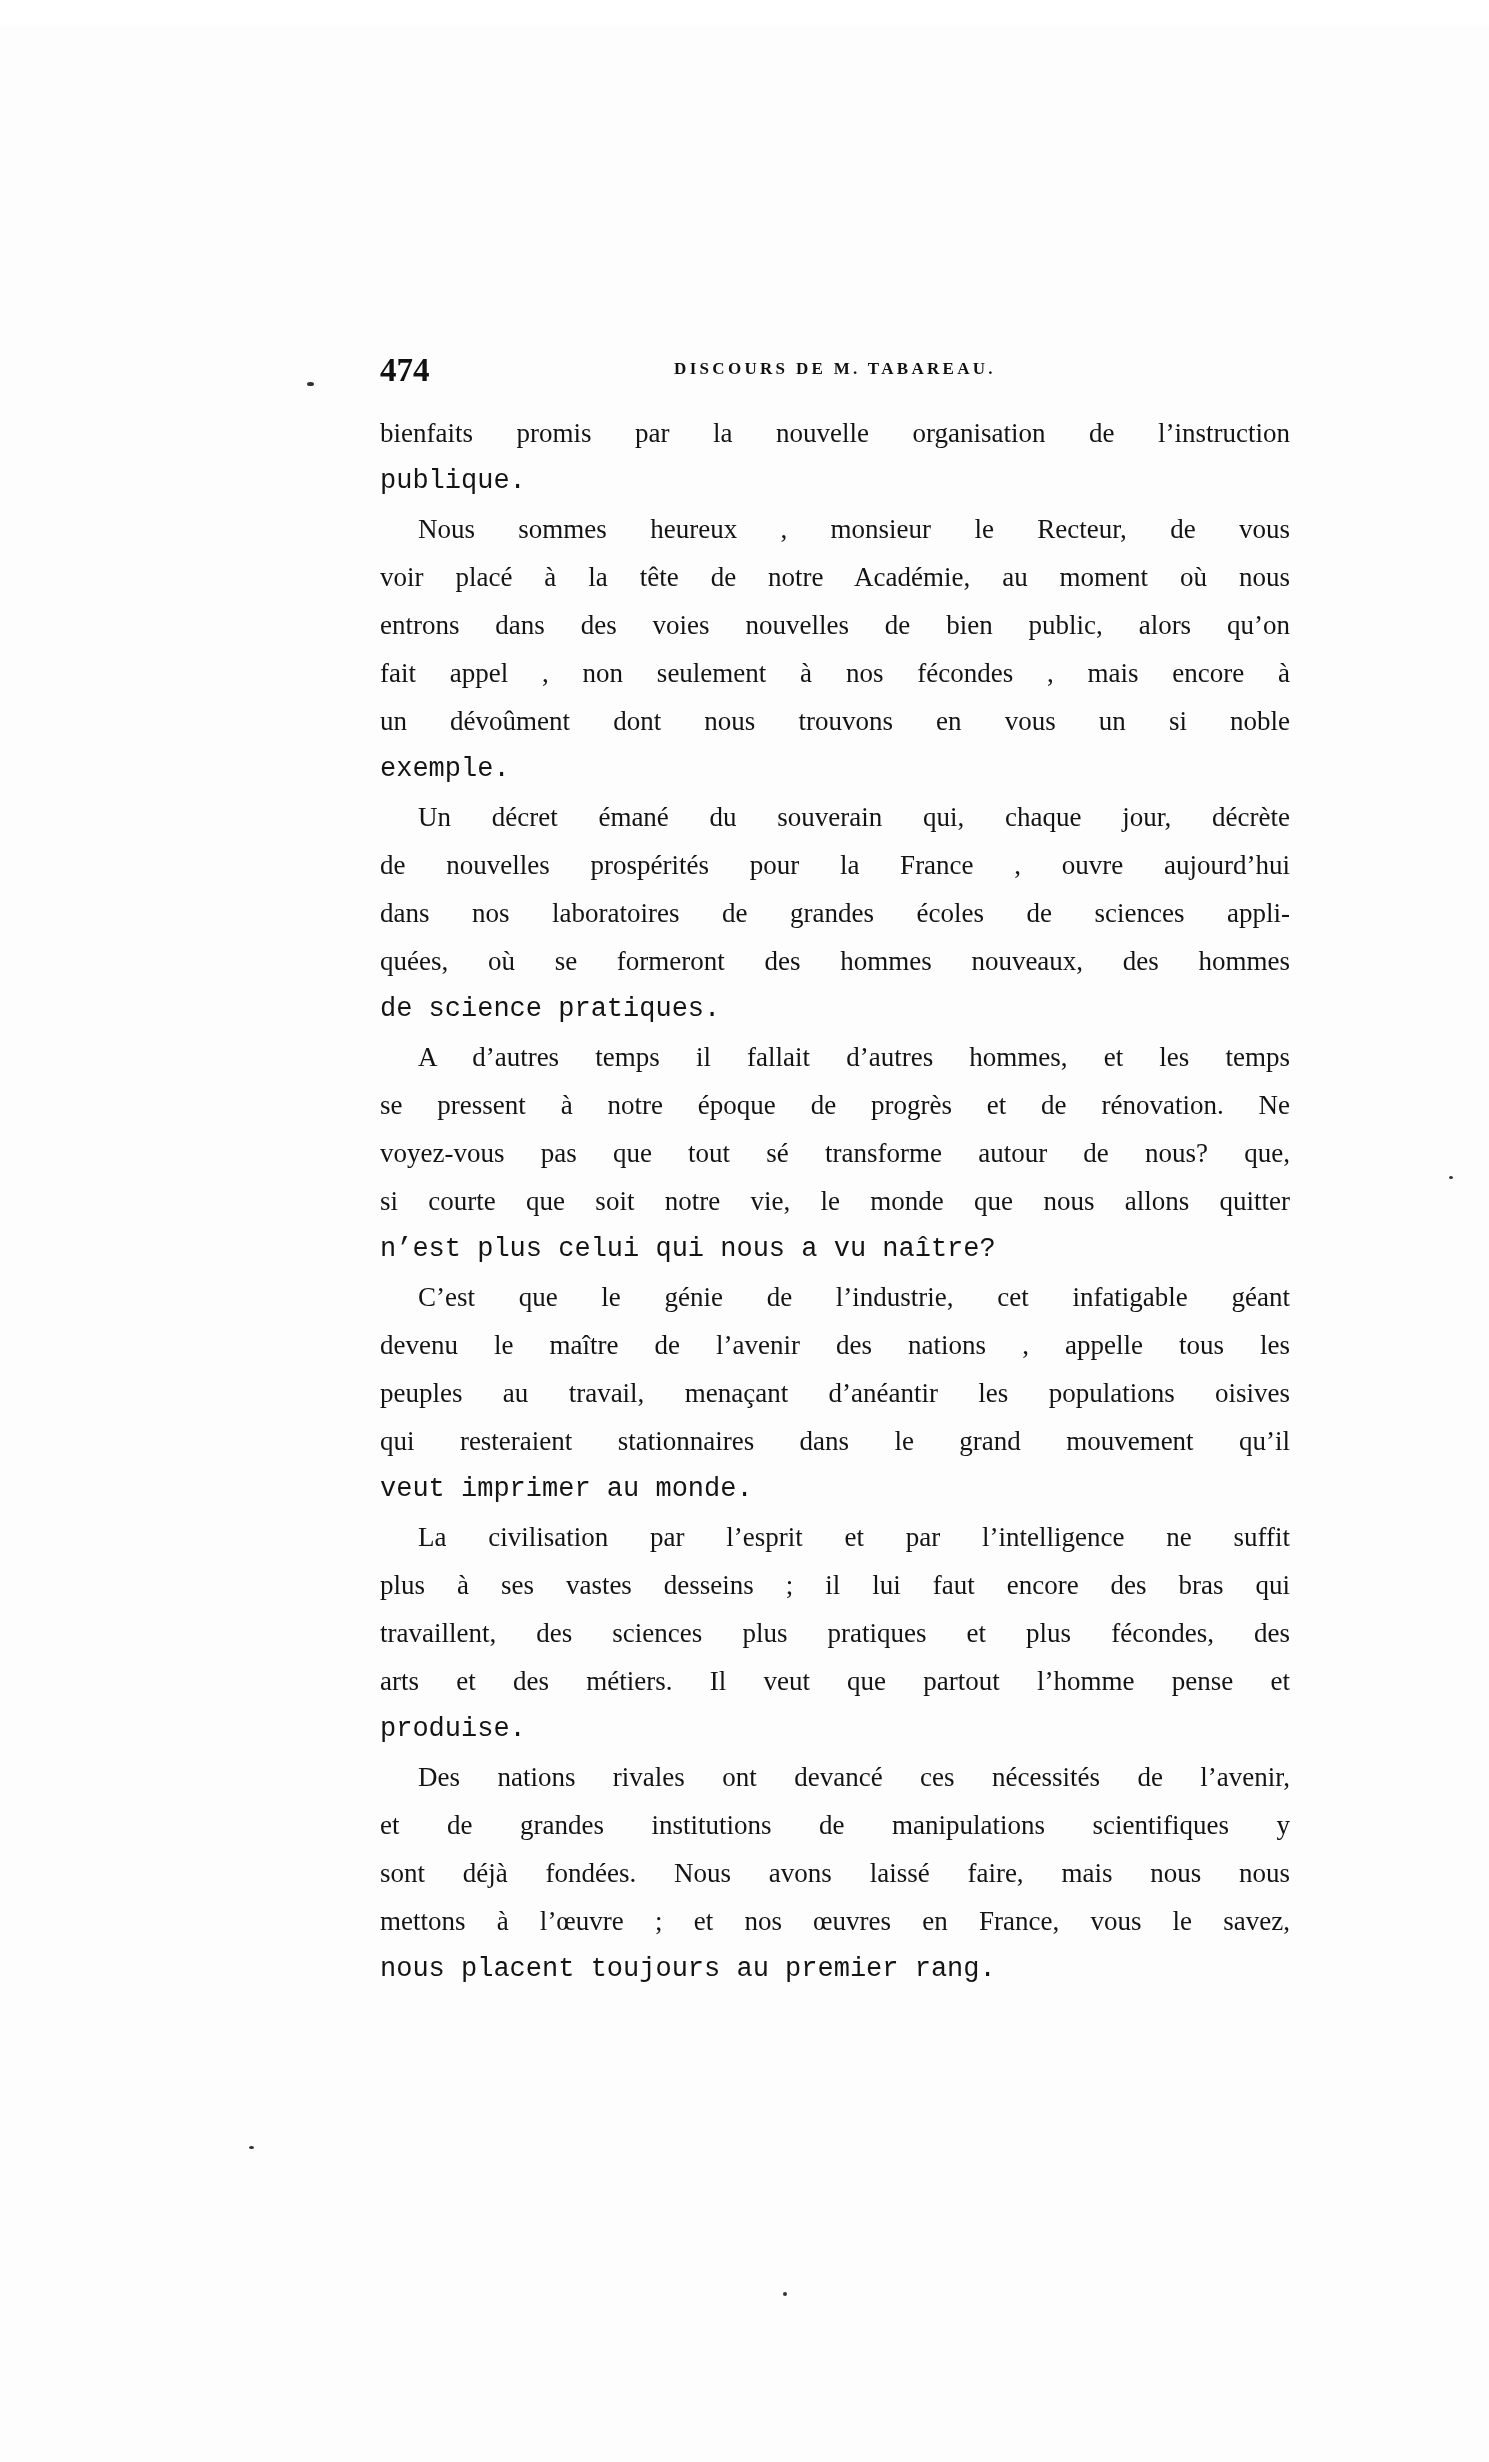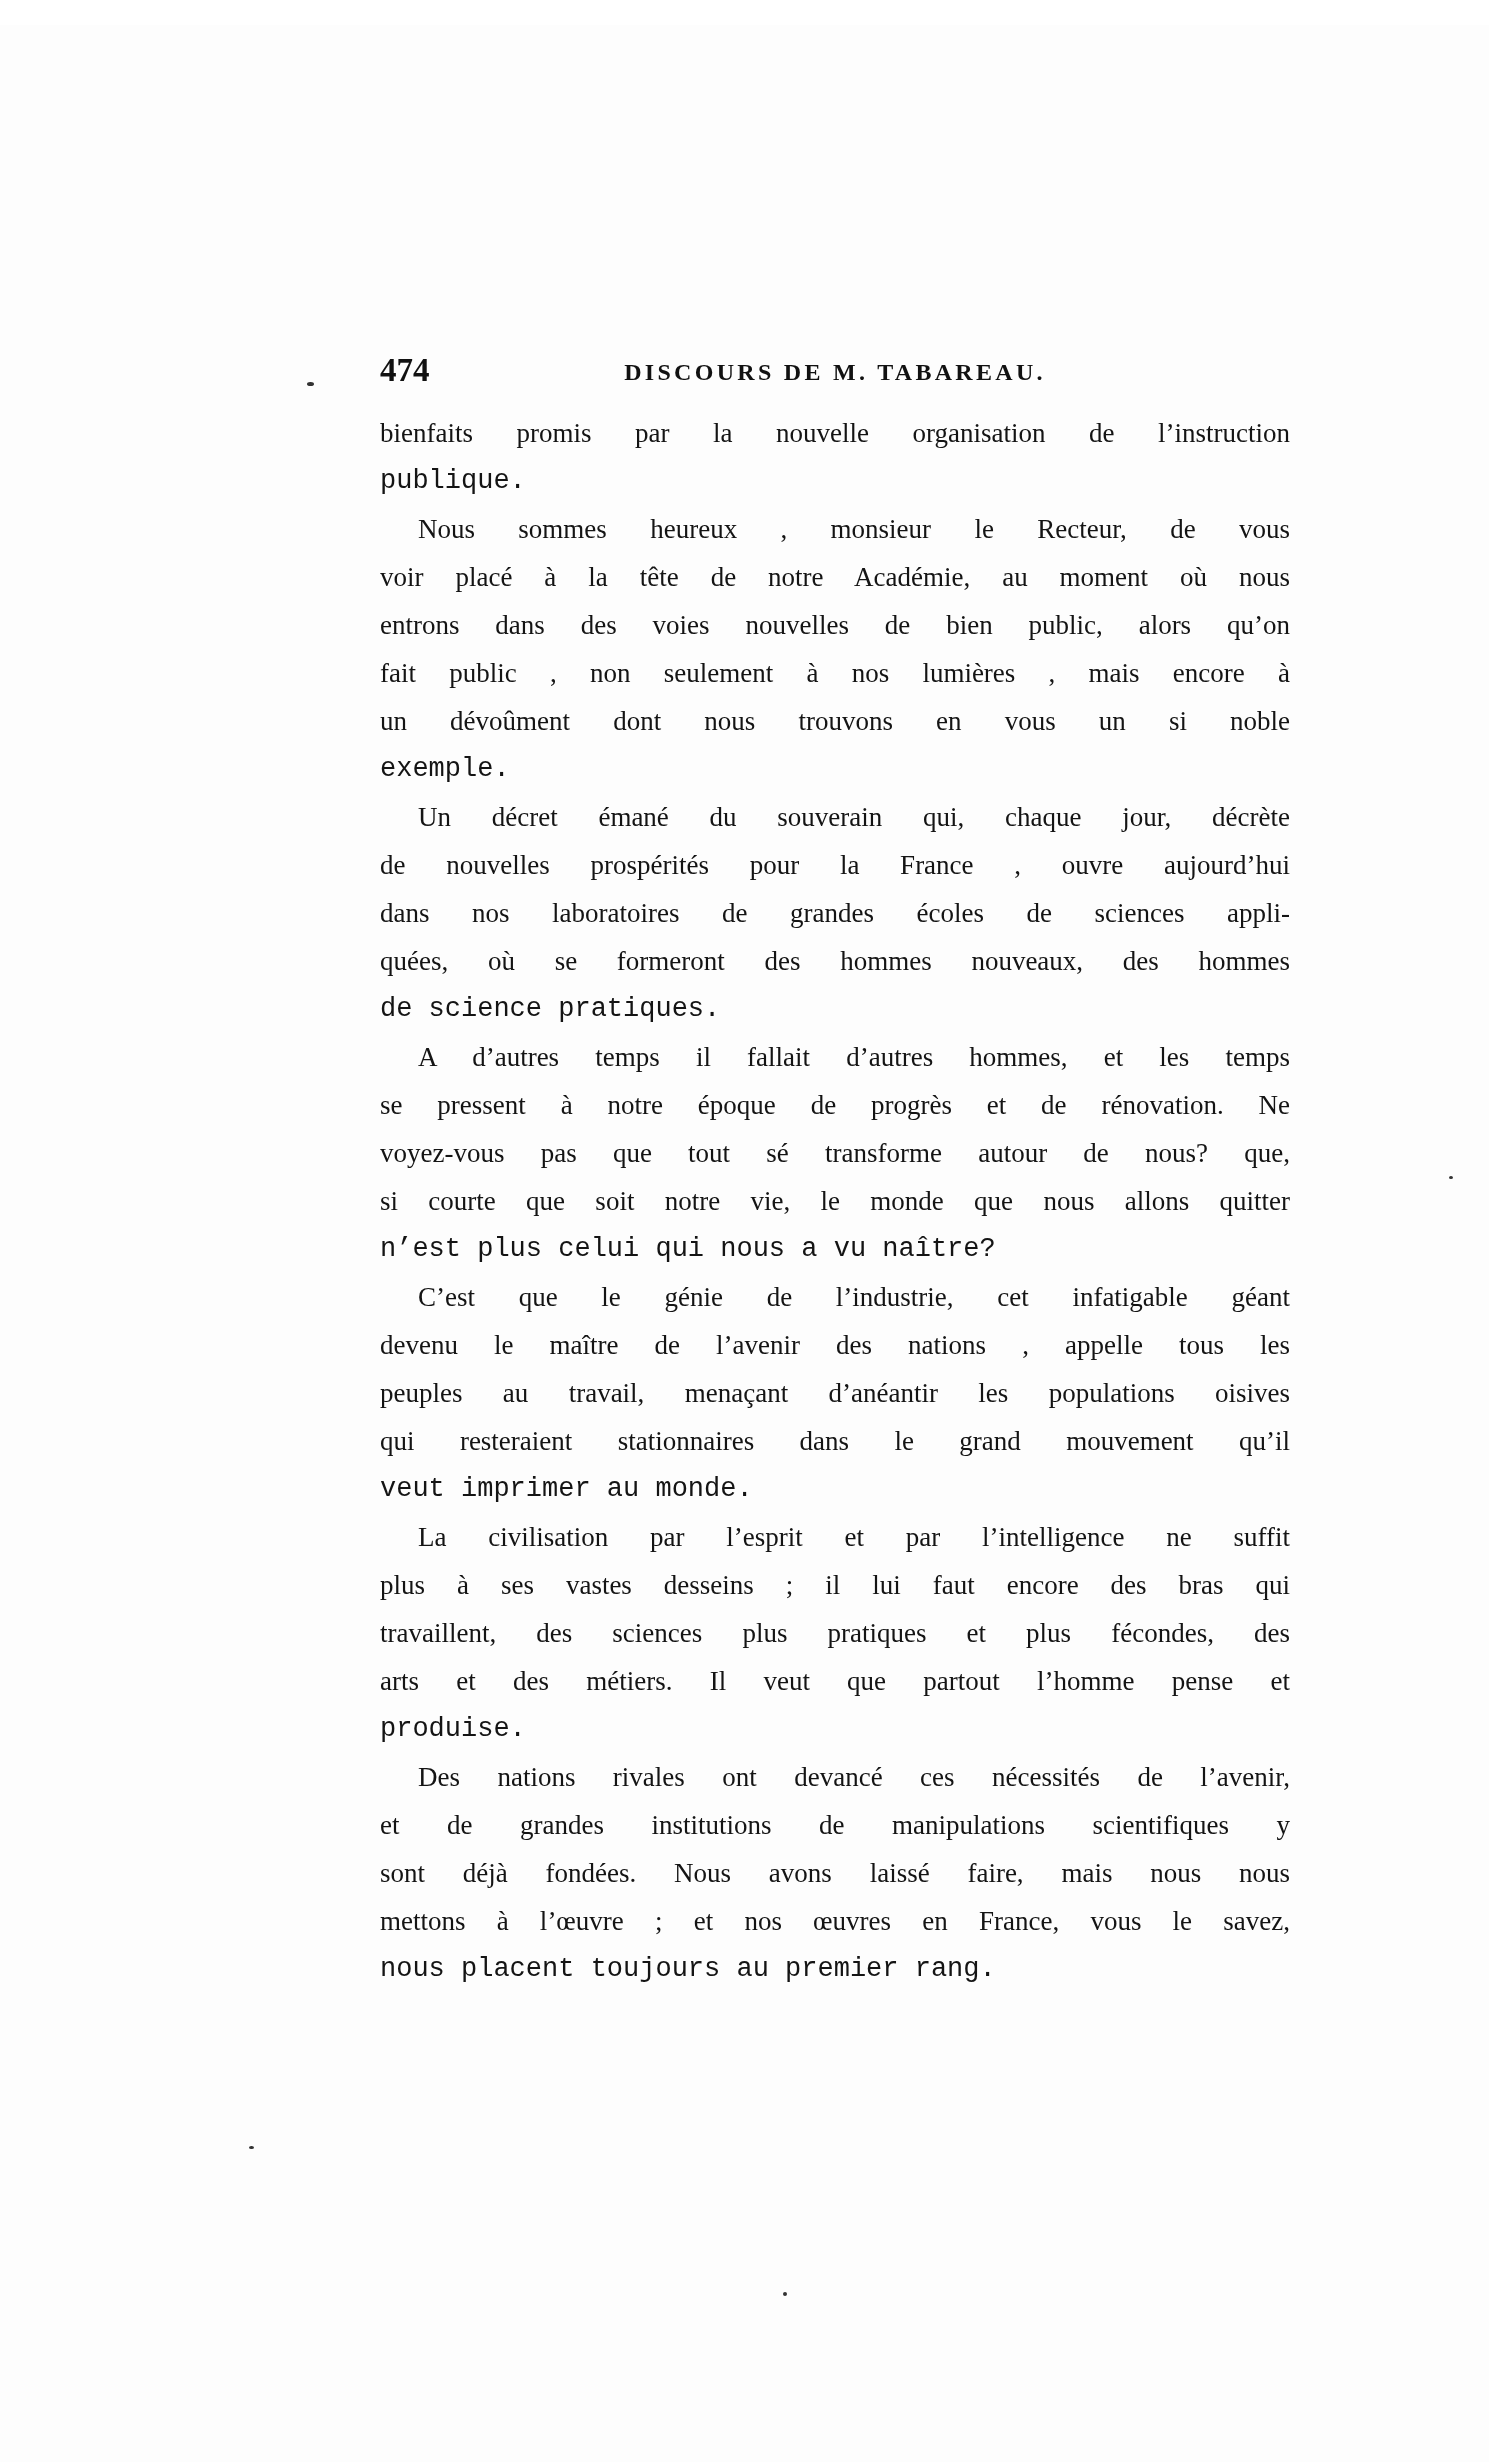--- a/index.html
+++ b/index.html
@@ -2,21 +2,21 @@
 <html style="font-size:13.4px"><head>
 <meta charset="utf-8">
 <style>
   html, body { margin: 0; padding: 0; background: #ffffff; }
   body { width: 1490px; height: 2462px; position: relative; overflow: hidden; }
   .page { position: absolute; left: 0; top: 0; width: 1490px; height: 2462px; background: #fdfdfd; margin-top: 25px; }
   .running-head { position: absolute; left: 380px; top: 327px; width: 910px; height: 42px;
     font-family: "Liberation Serif", "DejaVu Serif", serif; color: #111; }
   .folio { position: absolute; left: 0; top: 0; font-size: 33px; font-weight: bold; }
   .head-title { position: absolute; left: 0; right: 0; top: 6.7px; text-align: center;
-    font-size: 24px; font-weight: bold; letter-spacing: 3.3px; }
+    font-size: 17px; font-weight: bold; letter-spacing: 3.3px; }
   .body-text { position: absolute; left: 380px; top: 384px; width: 910px;
     font-family: "Liberation Serif", "DejaVu Serif", serif; font-size: 27px; line-height: 48px;
     color: #141414; text-align: justify; }
   .line { display: block; height: 48px; white-space: nowrap; text-align-last: justify; }
   .line.last { text-align-last: left; font-family: Liberation Mono, monospace; }
   .line.indent { padding-left: 38px; }
   .speck { position: absolute; background: #333; border-radius: 50%; }
 </style>
 </head>
 <body>
@@ -26,21 +26,21 @@
     <span class="folio">474</span>
     <span class="head-title">DISCOURS DE M. TABAREAU.</span>
   </div>
 
   <div class="body-text" id="body-text">
       <span class="line">bienfaits promis par la nouvelle organisation de l’instruction</span>
       <span class="line last">publique.</span>
       <span class="line indent">Nous sommes heureux , monsieur le Recteur, de vous</span>
       <span class="line">voir placé à la tête de notre Académie, au moment où nous</span>
       <span class="line">entrons dans des voies nouvelles de bien public, alors qu’on</span>
-      <span class="line">fait public , non seulement à nos lumières , mais encore à</span>
+      <span class="line">fait appel , non seulement à nos fécondes , mais encore à</span>
       <span class="line">un dévoûment dont nous trouvons en vous un si noble</span>
       <span class="line last">exemple.</span>
       <span class="line indent">Un décret émané du souverain qui, chaque jour, décrète</span>
       <span class="line">de nouvelles prospérités pour la France , ouvre aujourd’hui</span>
       <span class="line">dans nos laboratoires de grandes écoles de sciences appli-</span>
       <span class="line">quées, où se formeront des hommes nouveaux, des hommes</span>
       <span class="line last">de science pratiques.</span>
       <span class="line indent">A d’autres temps il fallait d’autres hommes, et les temps</span>
       <span class="line">se pressent à notre époque de progrès et de rénovation. Ne</span>
       <span class="line">voyez-vous pas que tout sé transforme autour de nous? que,</span>

